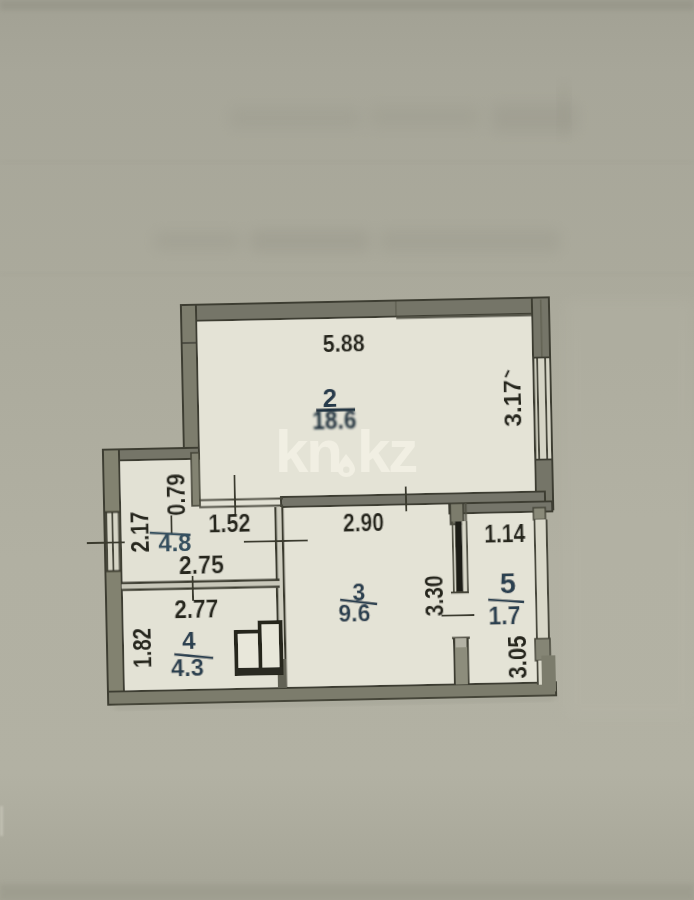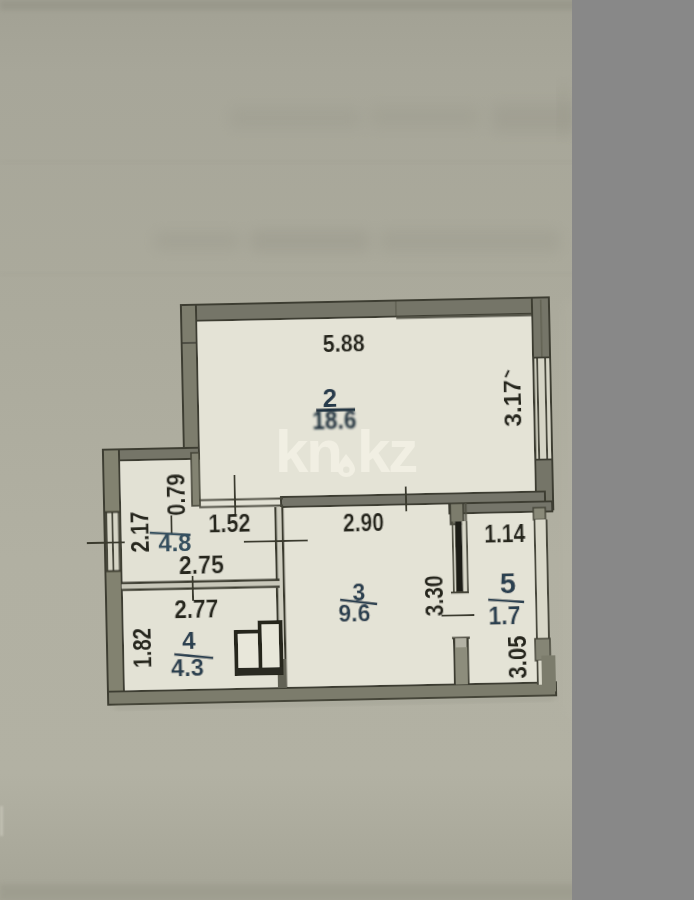--- a/index.html
+++ b/index.html
@@ -1,16 +1,16 @@
 <!DOCTYPE html>
 <html><head>
 <meta charset="utf-8">
 <style>
 html,body{margin:0;padding:0;background:#888;}
-#c{position:relative;width:572px;height:900px;overflow:hidden;font-family:"Liberation Sans",sans-serif;}
+#c{position:relative;width:694px;height:900px;overflow:hidden;font-family:"Liberation Sans",sans-serif;}
 </style>
 </head>
 <body>
 <div id="c">
 <svg width="694" height="900" viewBox="0 0 694 900" xmlns="http://www.w3.org/2000/svg" style="font-family:'Liberation Sans',sans-serif">
 <defs>
 <linearGradient id="bg" x1="0" y1="0" x2="0" y2="1">
 <stop offset="0" stop-color="#a2a194"></stop>
 <stop offset="0.08" stop-color="#a7a699"></stop>
 <stop offset="0.35" stop-color="#abaa9c"></stop>

